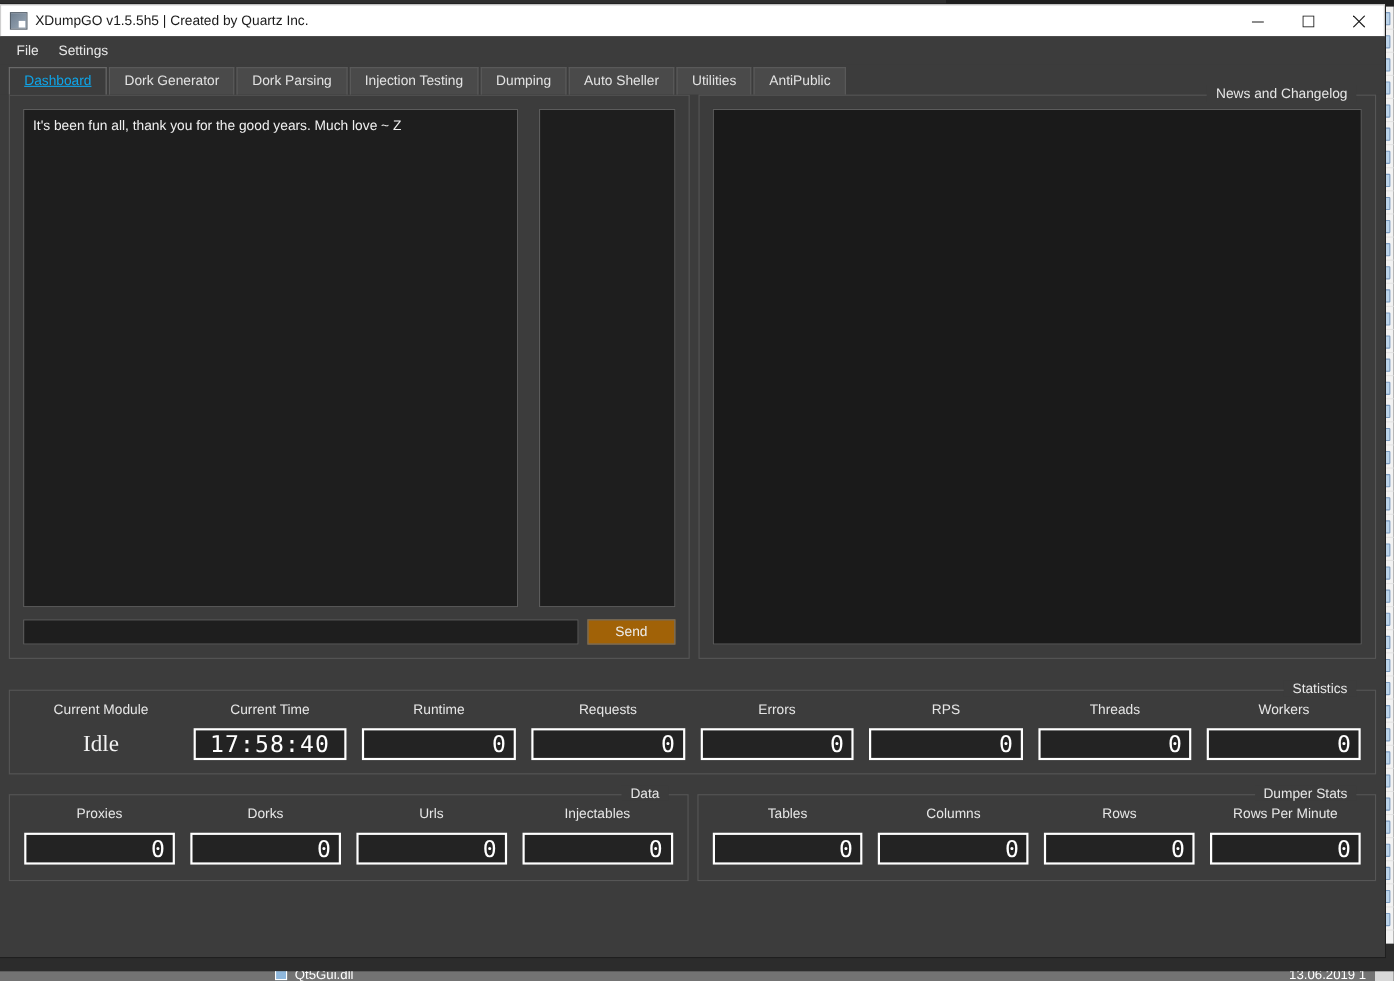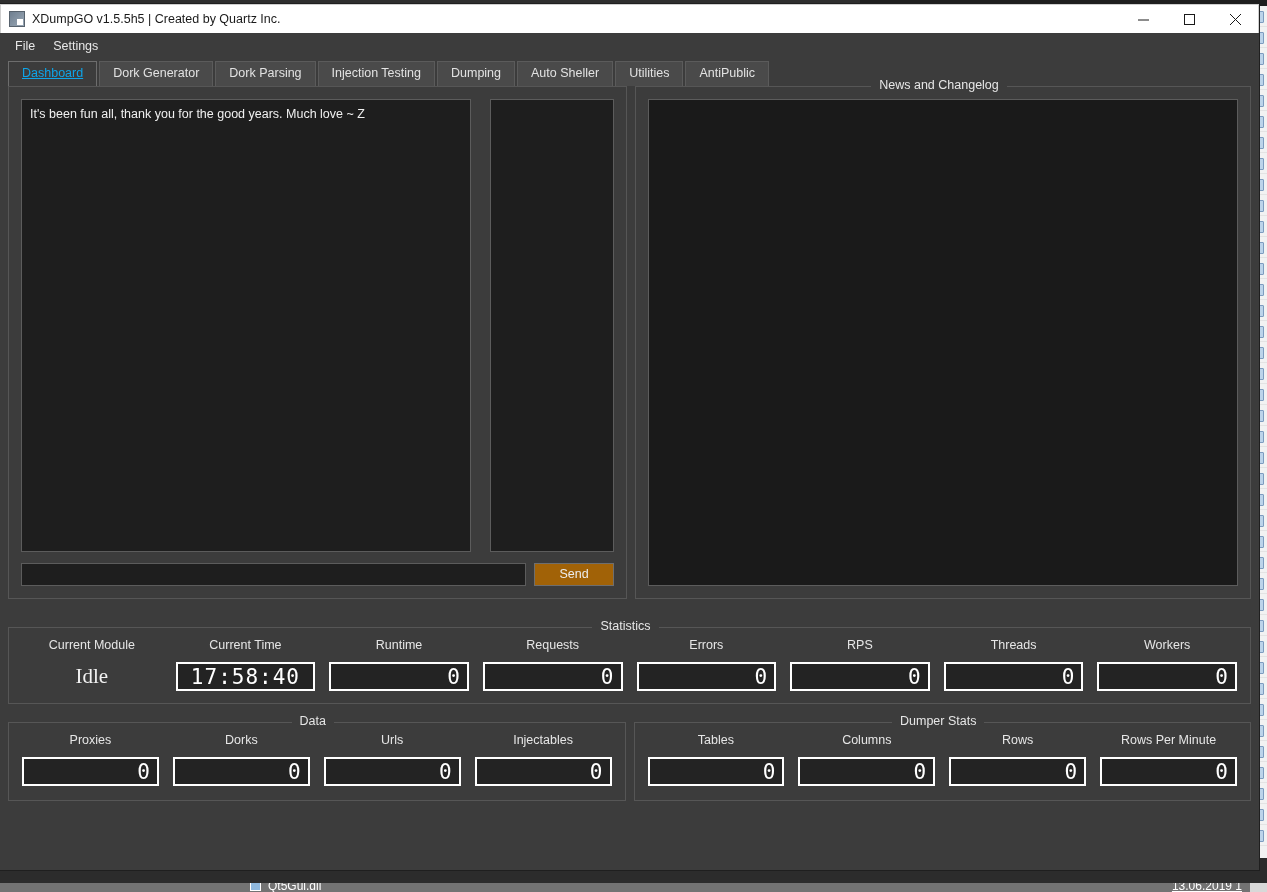--- a/index.html
+++ b/index.html
@@ -61,21 +61,20 @@
     font-size: 12px;
     color: #ffffff;
     white-space: nowrap;
   }
   #bg-explorer-row .rowdate {
     position: absolute;
     right: 8px; top: -4px;
     font-size: 12px;
     color: #ffffff;
     white-space: nowrap;
-    text-decoration: underline;
   }
   #bg-explorer-row .rowicon {
     position: absolute;
     left: 250px; top: -3px;
     width: 11px; height: 11px;
     background: #8fb8dd;
     border: 1px solid #ffffff;
   }
   #bg-bottom-right-corner {
     position: absolute;
@@ -267,22 +266,22 @@
   #news-group {
     flex: 1;
     border: 1px solid #565656;
     position: relative;
     padding: 12px;
     display: flex;
   }
   .group-title {
     position: absolute;
     top: -9px;
-    left: 0; right: 8px;
-    text-align: center;
+    left: 0; right: 17px;
+    text-align: right;
     font-size: 12.5px;
     color: #e6e6e6;
     pointer-events: none;
   }
   .group-title span {
     background: #3c3c3c;
     padding: 0 8px;
   }
   #news-view {
     flex: 1;

